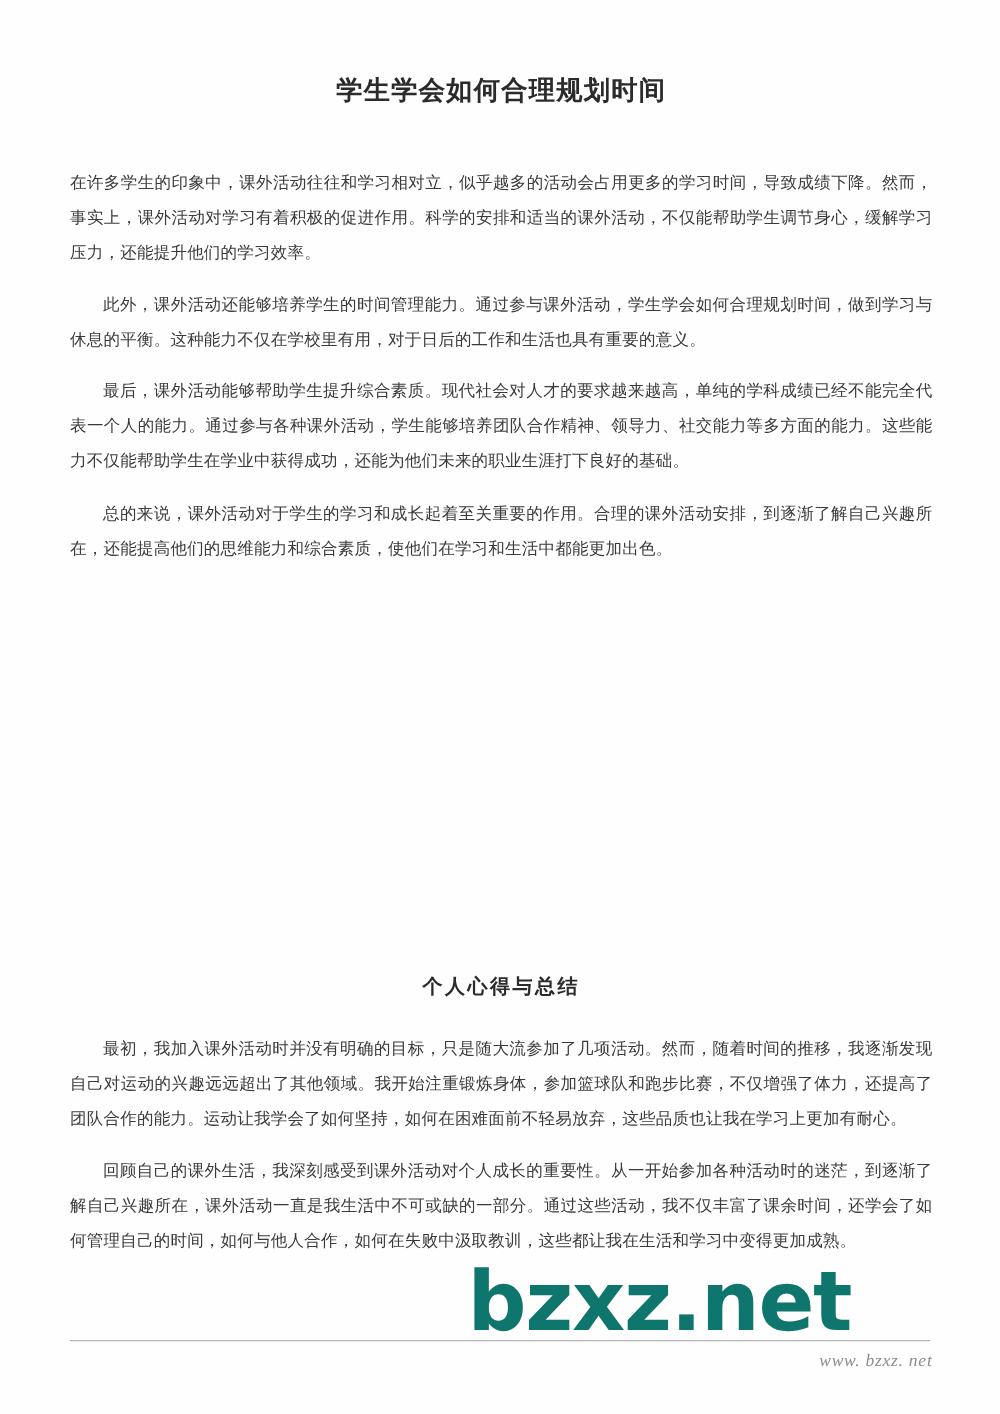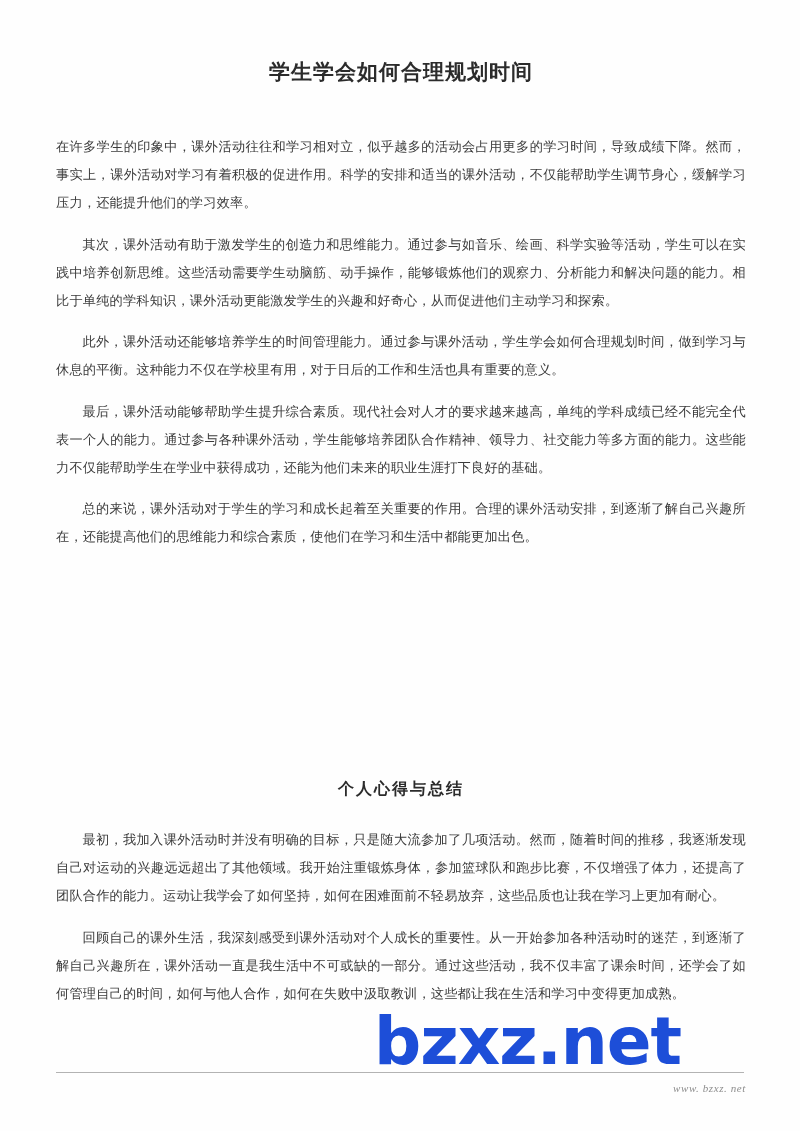--- a/index.html
+++ b/index.html
@@ -25,21 +25,21 @@
     width: 690px;
     height: 1131px;
   }
   .watermark {
     position: absolute;
     left: 318px;
     top: 1003px;
     font-family: "DejaVu Sans", "Liberation Sans", sans-serif;
     font-size: 66px;
     font-weight: bold;
-    color: #1d4ed8;
+    color: #0f766e;
     letter-spacing: -1px;
     user-select: none;
     z-index: 0;
     white-space: nowrap;
   }
   .content {
     position: relative;
     z-index: 2;
   }
   h1.doc-title {
@@ -104,41 +104,40 @@
     z-index: 3;
   }
   .footer-url {
     position: absolute;
     right: 0;
     top: 1082px;
     width: 688px;
     text-align: right;
     font-family: "Liberation Serif", "DejaVu Serif", serif;
     font-style: italic;
-    font-size: 11px;
+    font-size: 14px;
     color: #8d8d8d;
     letter-spacing: 0.6px;
     z-index: 3;
   }
 </style>
 </head>
 <body>
 
 <div class="page">
   <div class="page-inner">
 
     <div class="watermark">bzxz.net</div>
 
     <div class="content title-block-1">
       <h1 class="doc-title">学生学会如何合理规划时间</h1>
     </div>
 
     <div class="content body-block-1">
       <p class="para">在许多学生的印象中，课外活动往往和学习相对立，似乎越多的活动会占用更多的学习时间，导致成绩下降。然而，事实上，课外活动对学习有着积极的促进作用。科学的安排和适当的课外活动，不仅能帮助学生调节身心，缓解学习压力，还能提升他们的学习效率。</p>
-      <p class="para indent">其次，课外活动有助于激发学生的创造力和思维能力。通过参与如音乐、绘画、科学实验等活动，学生可以在实践中培养创新思维。这些活动需要学生动脑筋、动手操作，能够锻炼他们的观察力、分析能力和解决问题的能力。相比于单纯的学科知识，课外活动更能激发学生的兴趣和好奇心，从而促进他们主动学习和探索。</p>
       <p class="para indent">此外，课外活动还能够培养学生的时间管理能力。通过参与课外活动，学生学会如何合理规划时间，做到学习与休息的平衡。这种能力不仅在学校里有用，对于日后的工作和生活也具有重要的意义。</p>
       <p class="para indent">最后，课外活动能够帮助学生提升综合素质。现代社会对人才的要求越来越高，单纯的学科成绩已经不能完全代表一个人的能力。通过参与各种课外活动，学生能够培养团队合作精神、领导力、社交能力等多方面的能力。这些能力不仅能帮助学生在学业中获得成功，还能为他们未来的职业生涯打下良好的基础。</p>
       <p class="para indent">总的来说，课外活动对于学生的学习和成长起着至关重要的作用。合理的课外活动安排，到逐渐了解自己兴趣所在，还能提高他们的思维能力和综合素质，使他们在学习和生活中都能更加出色。</p>
     </div>
 
     <div class="content title-block-2">
       <h1 class="doc-title">个人心得与总结</h1>
     </div>
 
     <div class="content body-block-2">

